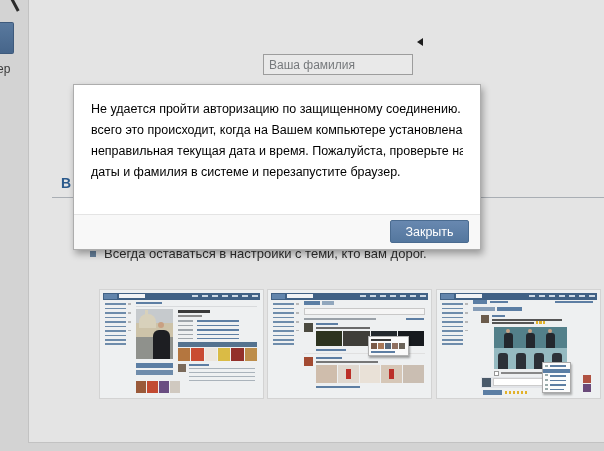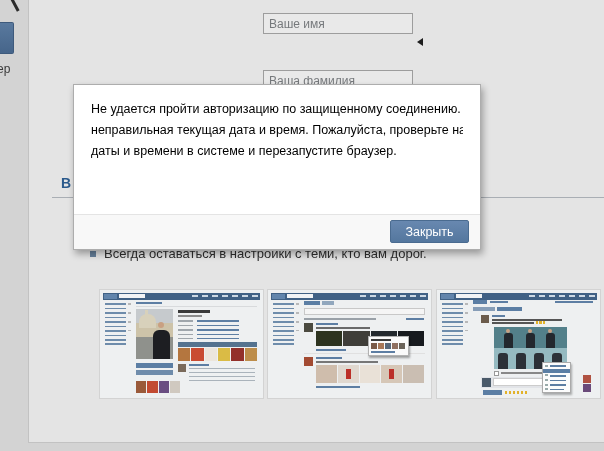--- a/index.html
+++ b/index.html
@@ -17,21 +17,21 @@
   .blue-tab{position:absolute;left:0;top:22px;width:13px;height:30px;
             background:linear-gradient(#59799e,#46658a);border:1px solid #3e5a7c;border-left:none;
             border-radius:0 2px 2px 0;}
   .left-frag-text{position:absolute;left:-3px;top:62px;font-size:12px;color:#3a3a3a;}
 
   
   .field{position:absolute;left:263px;width:150px;height:21px;background:#e9e9e9;
          border:1px solid #9d9d9d;box-sizing:border-box;padding:0 5px;font-size:12px;color:#555;
          font-family:"Liberation Sans",sans-serif;}
   .field::placeholder{color:#76797c;opacity:1;}
-  .f1{top:13px;} .f2{top:54px;margin-top:16px;}
+  .f1{top:13px;} .f2{top:54px;}
   .tip-arrow{position:absolute;left:417px;top:38px;width:0;height:0;
              border-right:6px solid #1d1d1d;border-top:4px solid transparent;border-bottom:4px solid transparent;}
 
   
   .heading-frag{position:absolute;left:61px;top:175px;font-size:14px;font-weight:bold;color:#2b5a8c;}
   .heading-rule{position:absolute;left:52px;top:197px;width:552px;height:1px;background:#a9aeb4;}
   .sentence-frag{position:absolute;left:479px;top:213px;width:9px;height:12px;overflow:hidden;}
   .sentence-frag span{display:inline-block;margin-left:-5px;font-size:12px;font-weight:bold;color:#2b5a8c;}
   .bullet-sq{position:absolute;left:90px;top:251px;width:6px;height:6px;background:#66809b;}
   .tagline{position:absolute;left:104px;top:246px;font-size:13px;color:#2e2e2e;}
@@ -68,21 +68,20 @@
 <body>
 
 <div class="screen">
 
   <div class="content-box"></div>
 
   <div class="cursor-frag"></div>
   <div class="blue-tab"></div>
   <div class="left-frag-text">ер</div>
 
-  <input class="field f1" type="text" placeholder="Ваше имя" style="">
   <input class="field f2" type="text" placeholder="Ваша фамилия" style="">
   <div class="tip-arrow"></div>
 
   <div class="heading-frag">В</div>
   <div class="heading-rule"></div>
   <div class="sentence-frag">
     <span>й.</span>
   </div>
   <div class="bullet-sq"></div>
   <div class="tagline">Всегда оставаться в настройки с теми, кто вам дорог.</div>
@@ -232,21 +231,22 @@
       <div class="abs" style="left:7px;top:21px;width:16px;height:1.8px;background:#5d7ea3;"></div>
       <div class="abs" style="left:7px;top:25.5px;width:14px;height:1.8px;background:#5d7ea3;"></div>
     </div>
     <div class="abs" style="left:146px;top:85px;width:8px;height:8px;background:#b05242;"></div>
     <div class="abs" style="left:146px;top:94px;width:8px;height:8px;background:#6a4a7a;"></div>
   </div>
 
   <div class="dialog">
     <div class="dlg-body">
       <div class="msg-line">Не удается пройти авторизацию по защищенному соединению. Чаще</div>
+      <div class="msg-line">всего это происходит, когда на Вашем компьютере установлена</div>
       <div class="msg-line">неправильная текущая дата и время. Пожалуйста, проверьте настройки</div>
-      <div class="msg-line">даты и времени в системе и перезапустите браузер.</div>
+      <div class="msg-line">даты и фамилия в системе и перезапустите браузер.</div>
     </div>
     <div class="dlg-foot">
       <button class="dlg-btn">Закрыть</button>
     </div>
   </div>
 
 </div>
 
 </body></html>

